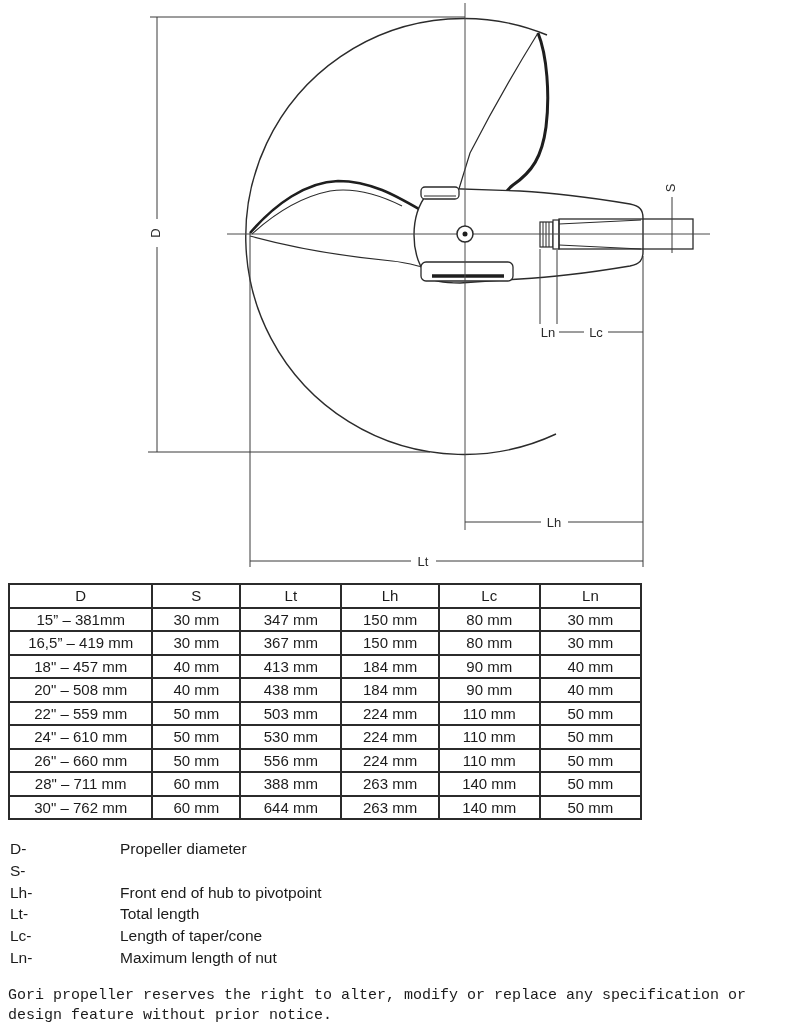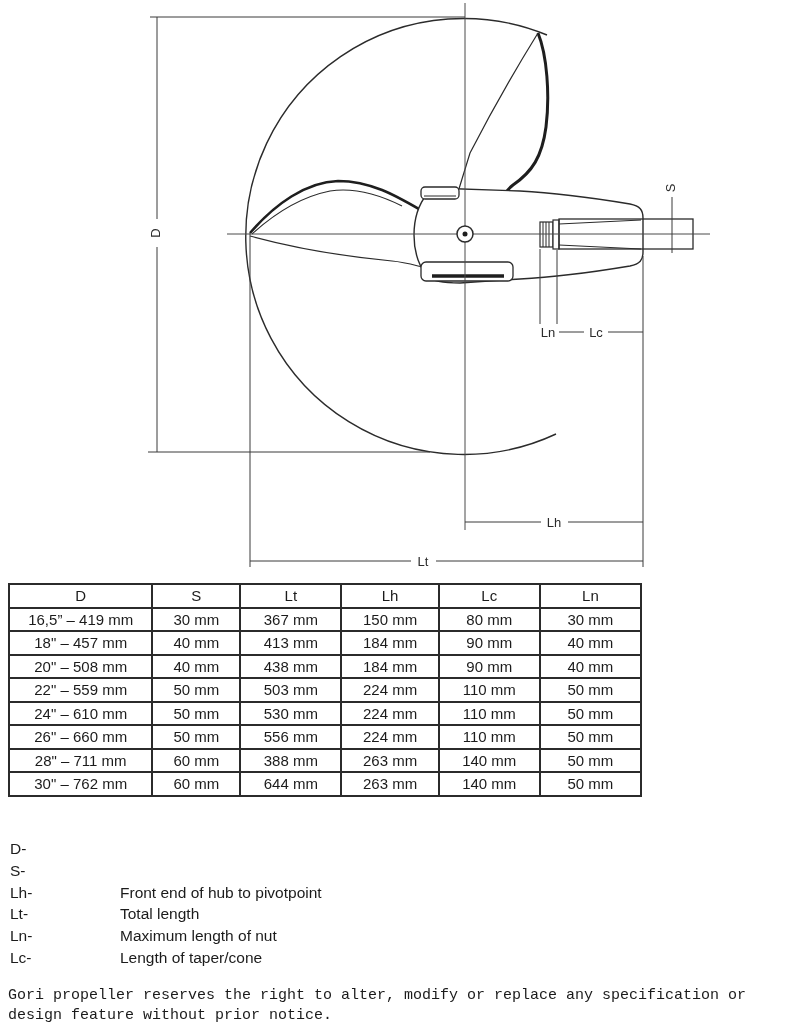--- a/index.html
+++ b/index.html
@@ -107,20 +107,28 @@
         <th>D</th>
         <th>S</th>
         <th>Lt</th>
         <th>Lh</th>
         <th>Lc</th>
         <th>Ln</th>
       </tr>
   </thead>
   <tbody id="table-body">
       <tr>
+        <td>15” – 381mm</td>
+        <td>30 mm</td>
+        <td>347 mm</td>
+        <td>150 mm</td>
+        <td>80 mm</td>
+        <td>30 mm</td>
+      </tr>
+      <tr>
         <td>16,5” – 419 mm</td>
         <td>30 mm</td>
         <td>367 mm</td>
         <td>150 mm</td>
         <td>80 mm</td>
         <td>30 mm</td>
       </tr>
       <tr>
         <td>18" – 457 mm</td>
         <td>40 mm</td>
@@ -176,37 +184,38 @@
         <td>263 mm</td>
         <td>140 mm</td>
         <td>50 mm</td>
       </tr>
     </tbody>
 </table>
 
 <div id="legend">
     <div class="legend-row">
       <span class="legend-abbr">D-</span>
+      <span class="legend-desc">Propeller diameter</span>
     </div>
     <div class="legend-row">
       <span class="legend-abbr">S-</span>
     </div>
     <div class="legend-row">
       <span class="legend-abbr">Lh-</span>
       <span class="legend-desc">Front end of hub to pivotpoint</span>
     </div>
     <div class="legend-row">
       <span class="legend-abbr">Lt-</span>
       <span class="legend-desc">Total length</span>
     </div>
     <div class="legend-row">
+      <span class="legend-abbr">Lc-</span>
+      <span class="legend-desc">Length of taper/cone</span>
+    </div>
+    <div class="legend-row">
       <span class="legend-abbr">Ln-</span>
       <span class="legend-desc">Maximum length of nut</span>
-    </div>
-    <div class="legend-row">
-      <span class="legend-abbr">Lc-</span>
-      <span class="legend-desc">Length of taper/cone</span>
     </div>
   </div>
 
 <div id="footer">
   <div>Gori propeller reserves the right to alter, modify or replace any specification or design feature without prior notice.</div>
 </div>
 
 </body></html>

